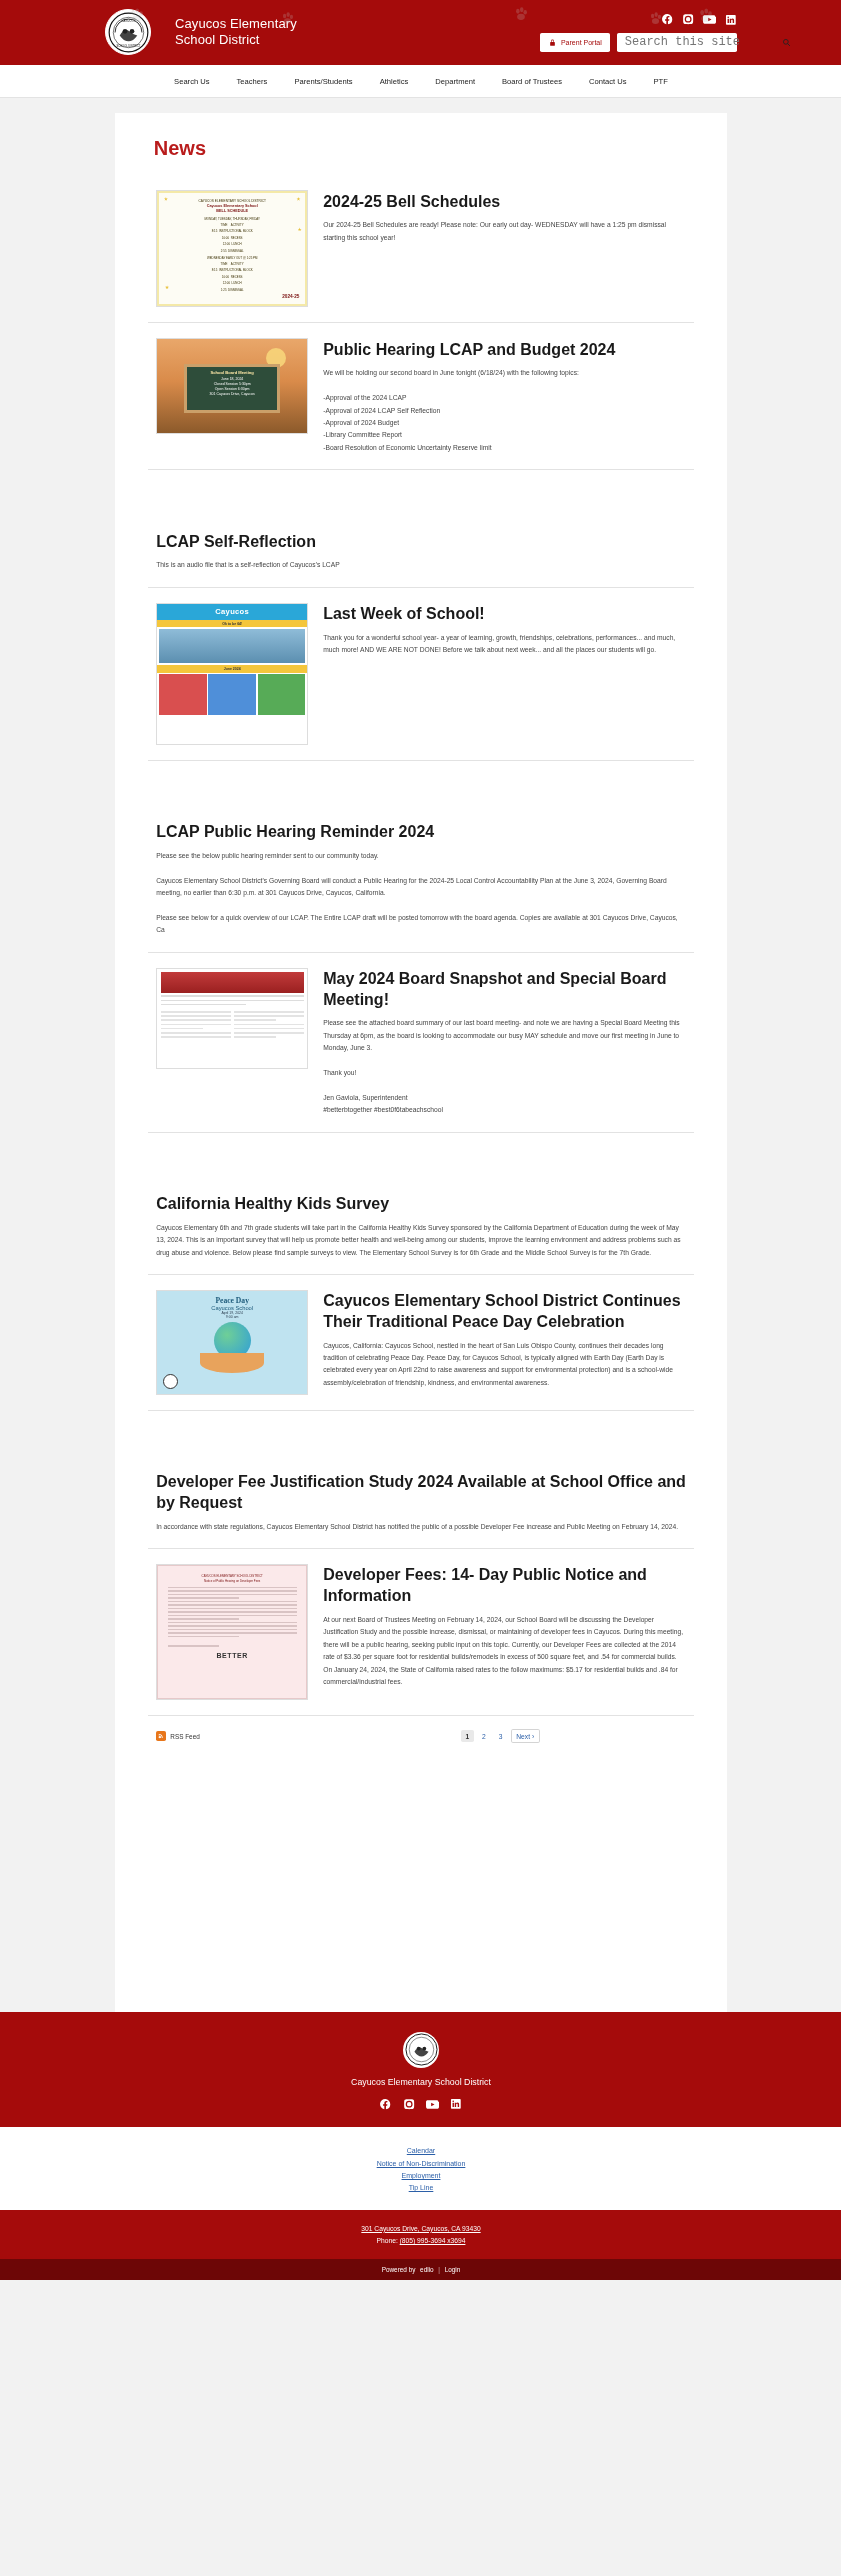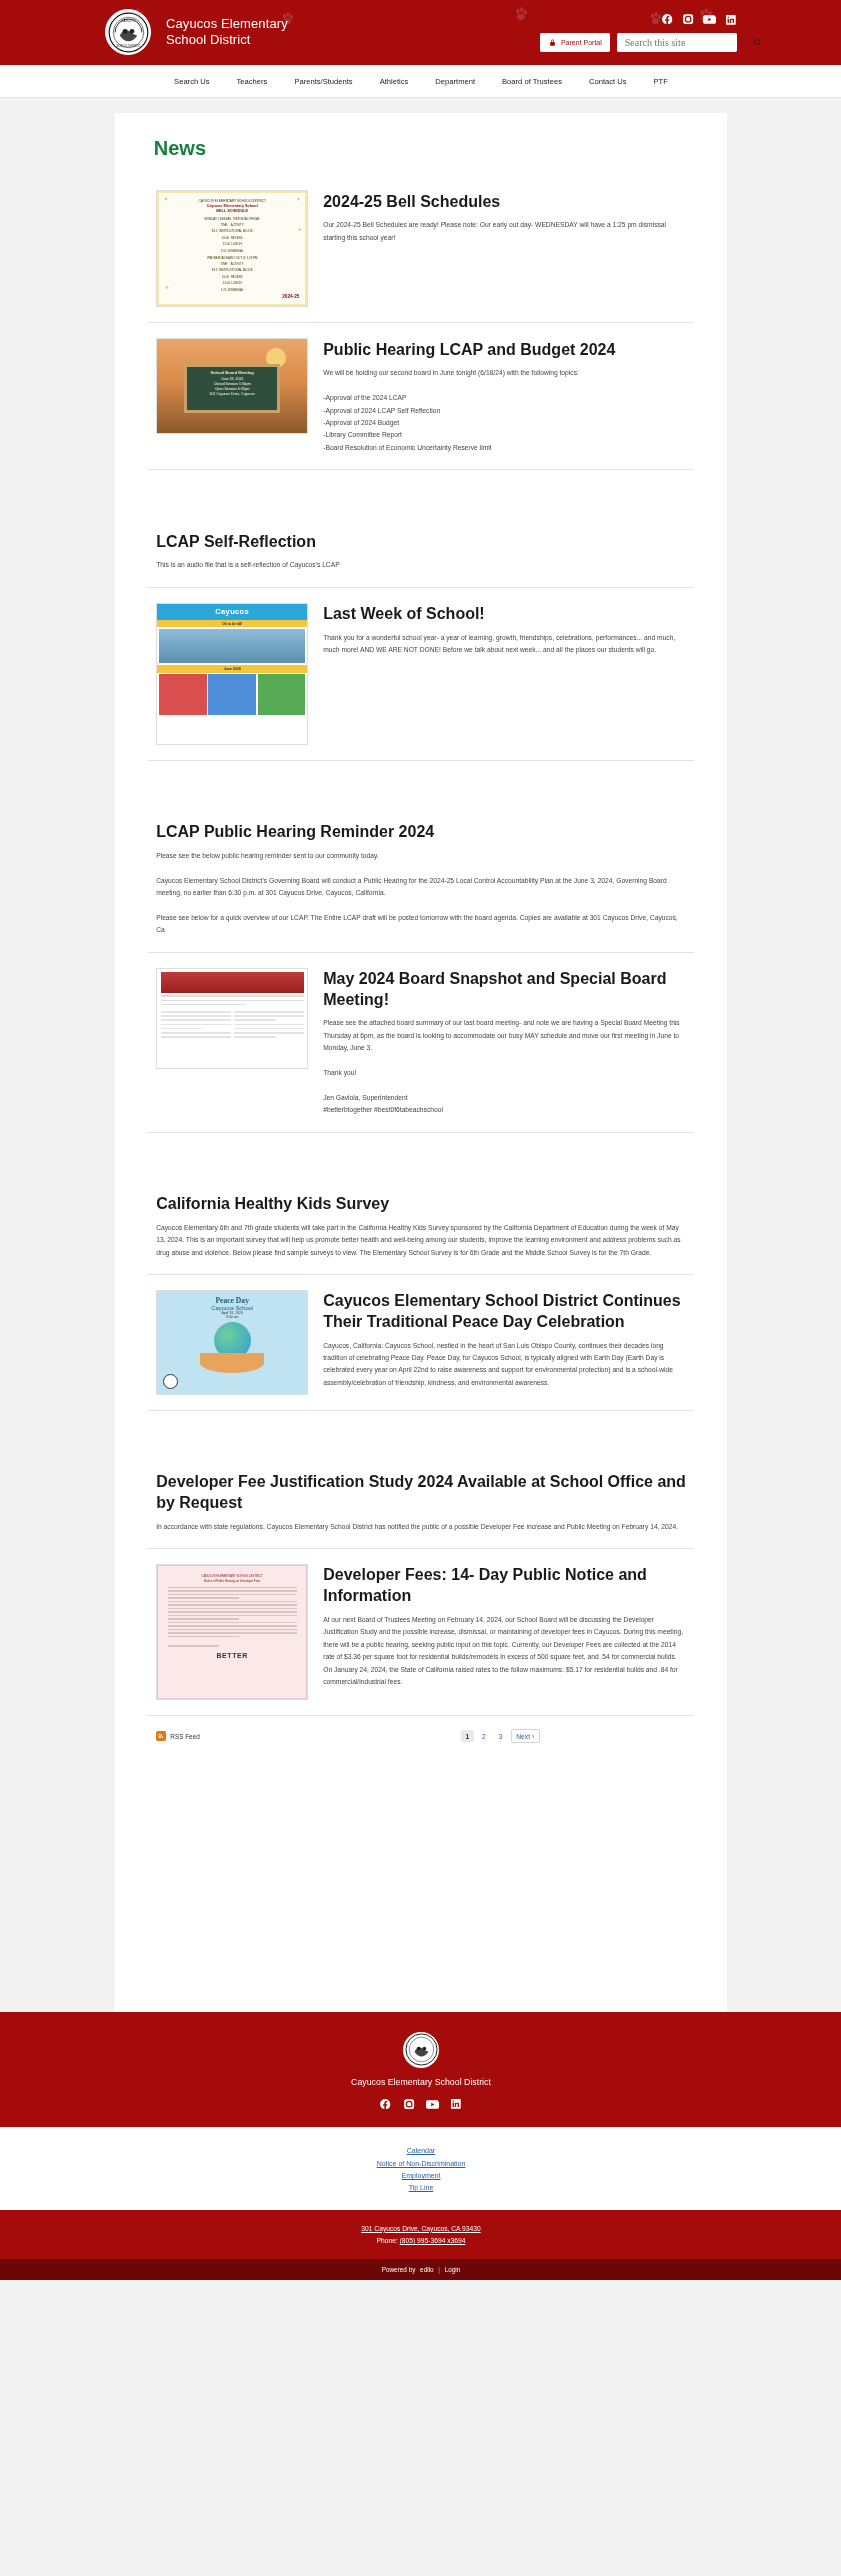--- a/index.html
+++ b/index.html
@@ -20,21 +20,21 @@
     position: relative;
   }
   .header-inner {
     width: 842px;
     margin: 0 auto;
     display: flex;
     align-items: center;
     padding: 9.4px 105px 9.4px 105px;
     min-height: 64px;
   }
-  .logo-wrap { display: flex; align-items: center; gap: 15px; }
+  .logo-wrap { display: flex; align-items: center; gap: 24px; }
   .crest {
     width: 46px; height: 46px; border-radius: 50%;
     background: #fff; border: 1.8px solid #fff;
     display: flex; align-items: center; justify-content: center;
     overflow: hidden;
     flex: none;
   }
   .crest svg { display: block; }
   .district-name {
     font-size: 13px; line-height: 1.25; font-weight: 400; color: #fff;
@@ -60,22 +60,22 @@
     font-family: "Liberation Sans", sans-serif;
   }
   .parent-portal .pp-icon {
     width: 8.2px; height: 8.2px; display: inline-flex; align-items: center; justify-content: center;
   }
   .search-box {
     background: #fff; border-radius: 1.8px; display: flex; align-items: center;
     padding: 0 5.8px; height: 18.7px; width: 120px;
   }
   .search-box input {
-    border: none; outline: none; flex: 1; font-size: 10px; color: #555;
-    font-family: Liberation Serif, serif;
+    border: none; outline: none; flex: 1; font-size: 12px; color: #555;
+    font-family: Liberation Mono, monospace;
     background: transparent;
   }
   .search-box .search-btn {
     background: none; border: none; cursor: pointer; padding: 0 0 0 3.5px; color: #222;
     display: flex; align-items: center;
   }
 
   
   .main-nav {
     background: #fff;
@@ -107,21 +107,21 @@
     background: #f2f2f2;
   }
   .content-card {
     width: 612px;
     margin: 0 auto;
     background: #fff;
     padding: 20px 33px 28px 33px;
     min-height: 1899px;
   }
   .page-title {
-    font-size: 20px; font-weight: 700; color: #15803d; margin: 4.7px 0 15px 5.8px;
+    font-size: 20px; font-weight: 700; color: #b91c1c; margin: 4.7px 0 15px 5.8px;
   }
 
   
   .news-list { display: block; }
   .news-item {
     border-bottom: 0.6px solid #e2e2e2;
     padding: 15px 8.2px 15px 8.2px;
     display: flex;
     gap: 15px;
     align-items: flex-start;

